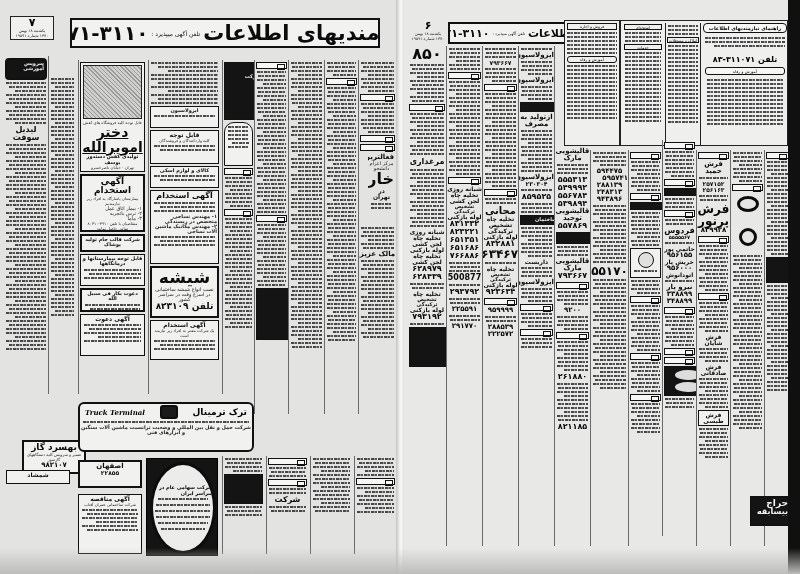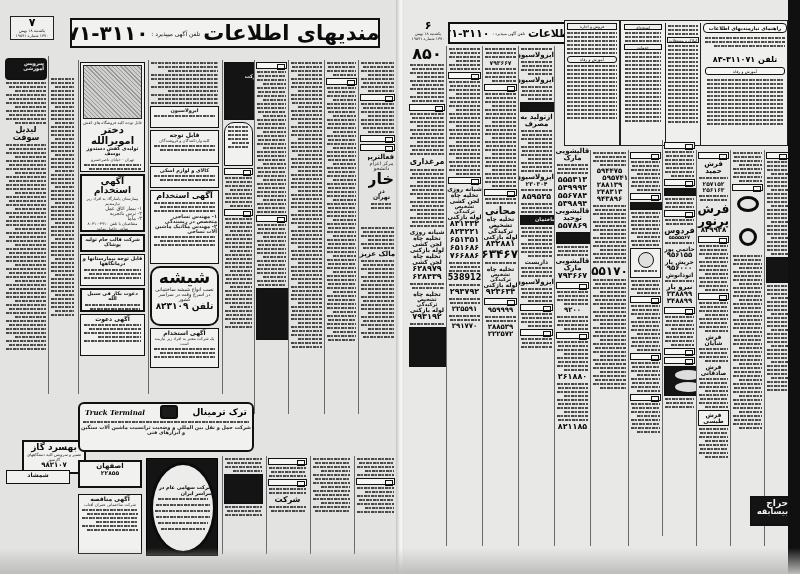--- a/index.html
+++ b/index.html
@@ -197,21 +197,21 @@
       <div class="tl m"></div>
         <div class="tl"></div>
         <div class="tl s"></div>
         <div class="tl"></div>
     </div>
 
     <div class="col" style="left:78px;top:60px;width:68px;height:334px;">
       <div class="ad" style="height:110px;">
         <div class="illus" style="height:54px;margin:1px;"></div>
         <div class="p">قابل توجه کلیه فروشگاه های کفش</div>
-        <div class="h" style="font-size:10px;">دختر امویرالله</div>
+        <div class="h" style="font-size:14px;text-decoration:underline;">دختر امویرالله</div>
         <div class="h" style="font-size:5px;">تولیدی کفش دستدوز یوسف</div>
         <div class="p">تهران - خیابان ناصرخسرو</div>
         <div class="tl"></div>
           <div class="tl m"></div>
       </div>
       <div class="ad thick" style="height:58px;">
         <div class="h" style="font-size:9px;">آگهی استخدام</div>
         <div class="p">بیمارستان پاسارگاد به افراد زیر نیازمندیم</div>
         <div class="p" style="font-size:5px;text-align:right;">۱- بیمار اتاق عمل</div>
         <div class="p" style="font-size:5px;text-align:right;">۲- نرس باتجربه</div>
@@ -274,21 +274,21 @@
         <div class="h" style="font-size:8px;">آگهی استخدام</div>
         <div class="tl"></div>
           <div class="tl m"></div>
           <div class="tl"></div>
         <div class="p" style="font-size:5px;font-weight:bold;text-align:right;">۱- مهندس نساجی متخصص در ریسندگی</div>
         <div class="p" style="font-size:5px;font-weight:bold;text-align:right;">۲- مهندس مکانیک ماشین آلات نساجی</div>
         <div class="tl"></div>
           <div class="tl m"></div>
           <div class="tl"></div>
       </div>
-      <div class="ad thick" style="height:60px;border-radius:10px;">
+      <div class="ad thick" style="height:52px;">
         <div class="h" style="font-size:17px;">شیشه</div>
         <div class="p" style="font-size:5px;">نصب انواع شیشه ساختمانی</div>
         <div class="p" style="font-size:5px;">در اسرع وقت در سراسر کشور</div>
         <div class="h" style="font-size:9px;">تلفن ۸۲۳۱۰۹</div>
       </div>
       <div class="ad" style="height:40px;">
         <div class="h" style="font-size:6px;">آگهی استخدام</div>
         <div class="p">یک شرکت معتبر به افراد زیر نیازمند است</div>
         <div class="tl"></div>
           <div class="tl m"></div>
@@ -943,21 +943,21 @@
       <div class="big" style="font-size:5px;">تشخیص ترکیدگی</div>
       <div class="big" style="font-size:6px;">لوله بازکنی</div>
       <div class="big" style="font-size:8px;">۸۳۱۳۳۲</div>
       <div class="big" style="font-size:8px;">۸۲۳۲۲۱</div>
       <div class="big" style="font-size:8px;">۶۵۱۳۵۱</div>
       <div class="big" style="font-size:8px;">۶۵۱۶۸۶</div>
       <div class="big" style="font-size:8px;">۷۶۶۸۸۶</div>
       <div class="tl"></div>
         <div class="tl m"></div>
         <div class="tl"></div>
-      <div class="big" style="font-size:8px;">538912</div>
+      <div class="big" style="font-size:8px;">500877</div>
       <div class="tl"></div>
       <div class="big" style="font-size:8px;">۲۹۳۷۹۲</div>
       <div class="tl"></div>
         <div class="tl m"></div>
       <div class="big" style="font-size:7px;">۲۲۵۵۹۱</div>
       <div class="tl"></div>
         <div class="tl m"></div>
       <div class="big" style="font-size:7px;">۲۹۱۷۷۰</div>
     </div>
 

